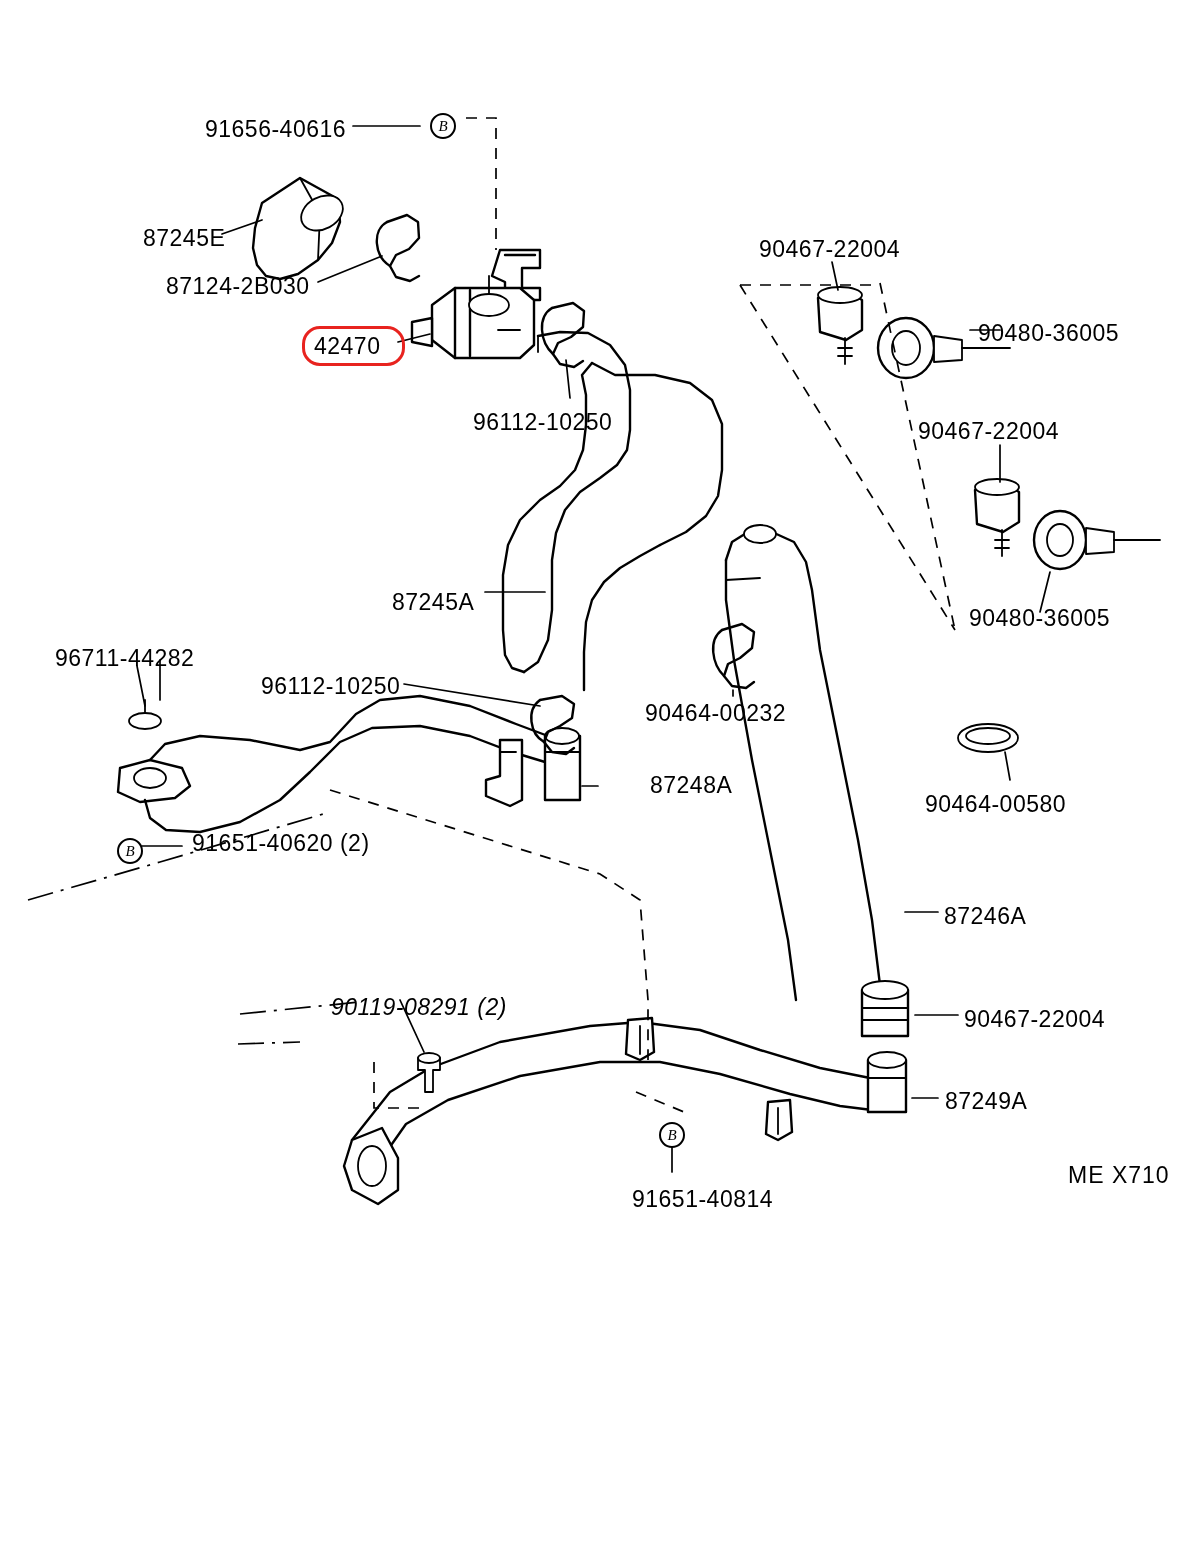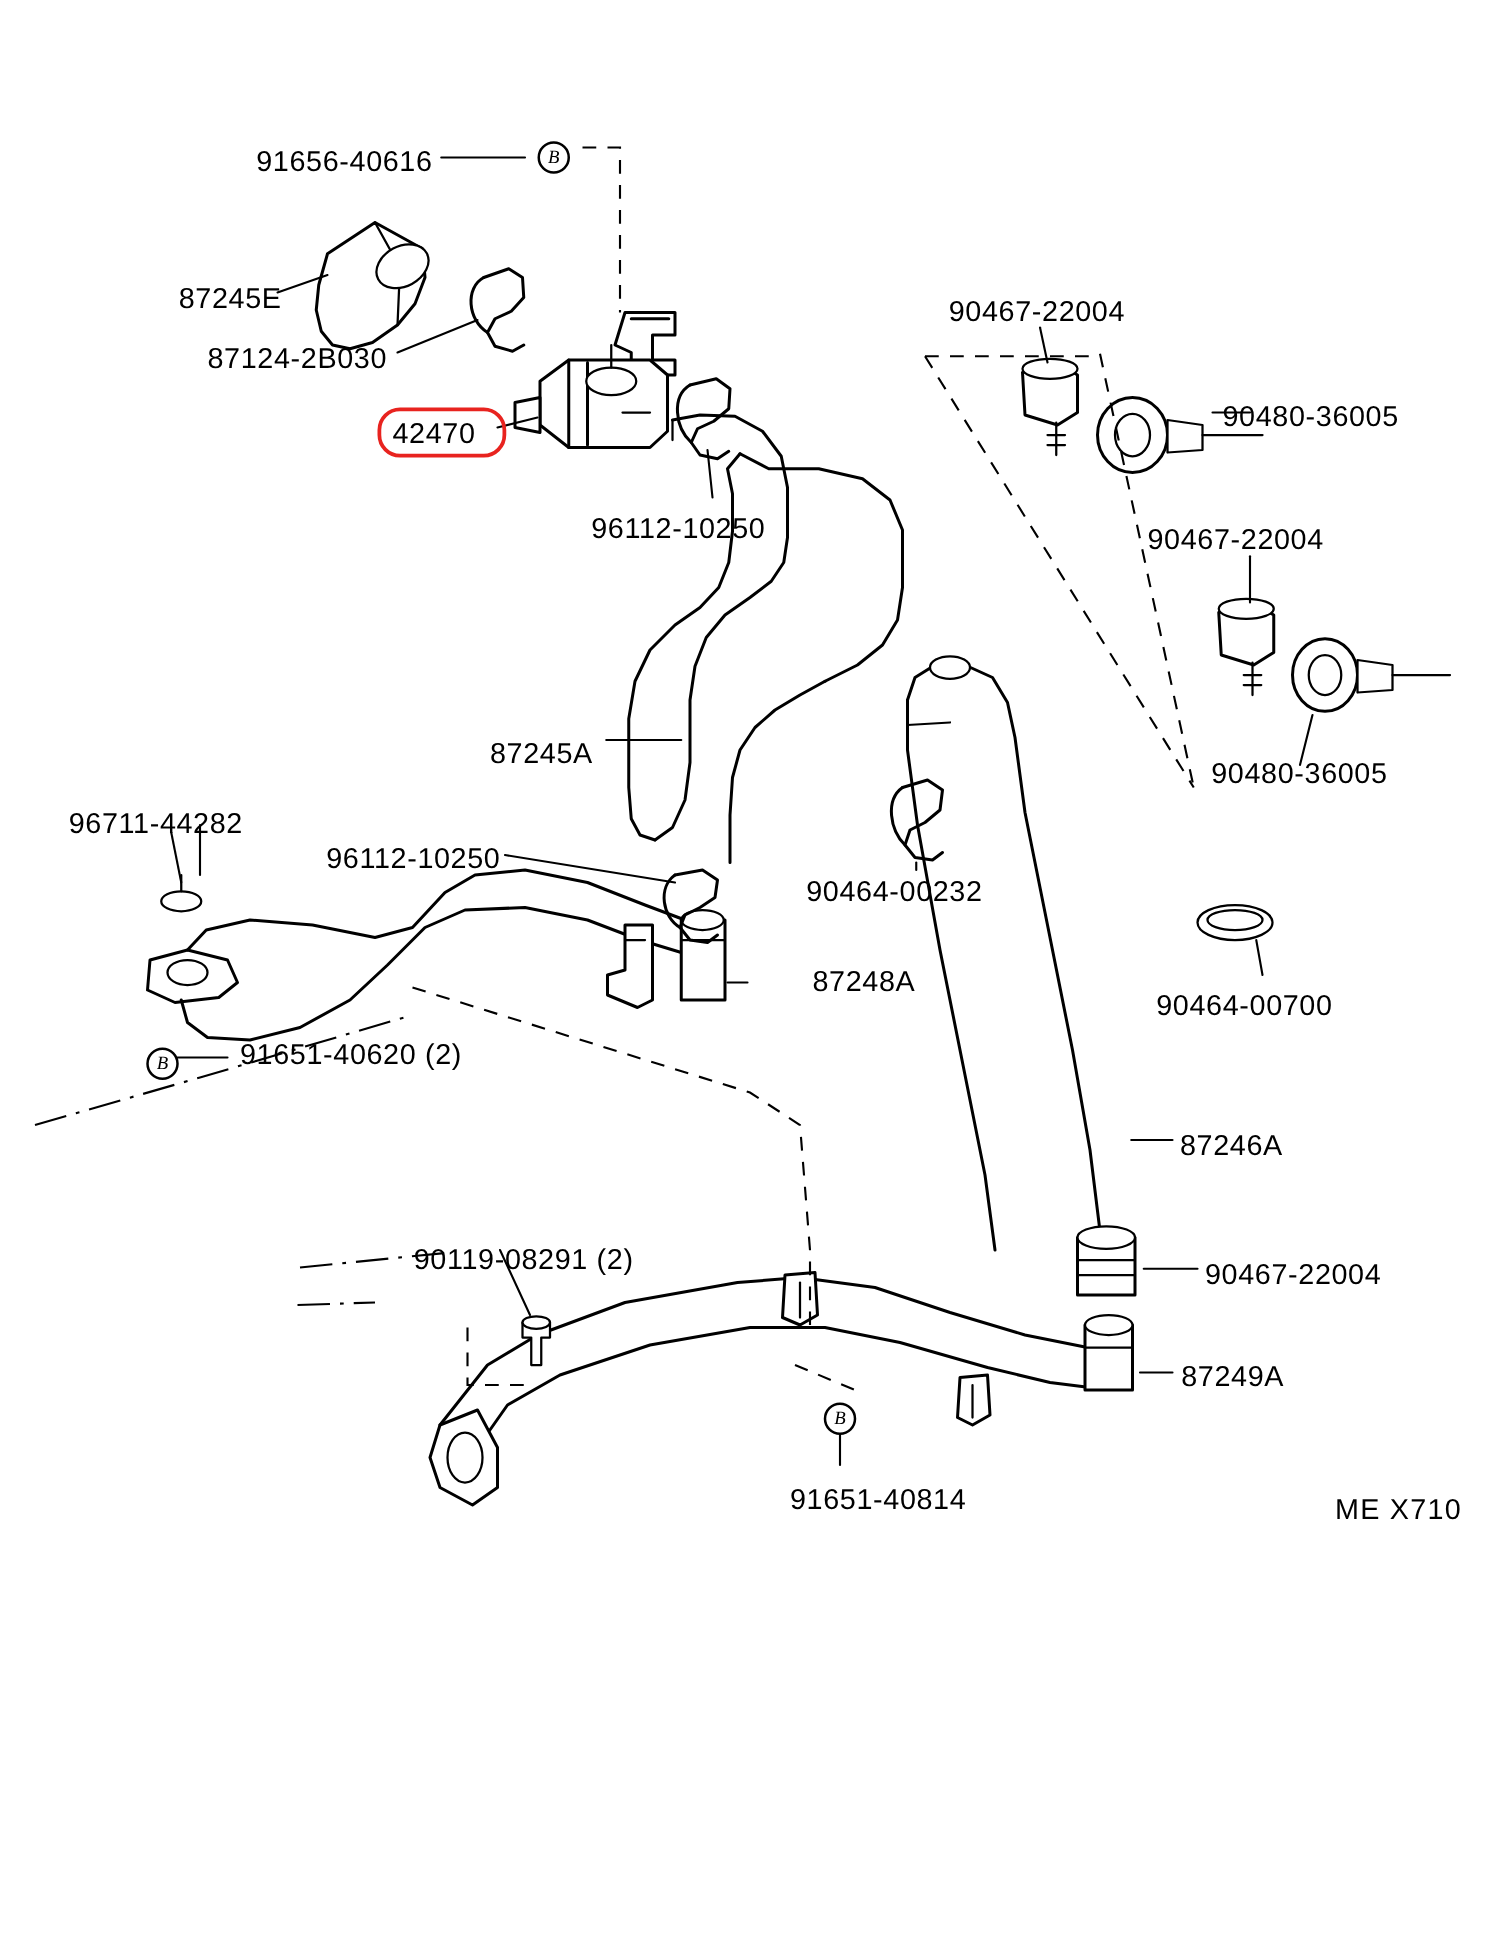--- a/index.html
+++ b/index.html
@@ -78,21 +78,20 @@
     color: #000000;
     white-space: nowrap;
   }
   .footer-code {
     position: absolute;
     font-family: "Liberation Sans", sans-serif;
     font-size: 23px;
     letter-spacing: 1px;
     color: #000000;
     white-space: nowrap;
-    margin-top: 32px;
   }
   .highlight-box {
     position: absolute;
     border: 3px solid #e8231f;
     border-radius: 18px;
     box-sizing: border-box;
     background: transparent;
   }
   .bolt-circle {
     position: absolute;
@@ -303,24 +302,24 @@
   <div class="label" style="left:473px; top:409px;">96112-10250</div>
   <div class="label" style="left:759px; top:236px;">90467-22004</div>
   <div class="label" style="left:978px; top:320px;">90480-36005</div>
   <div class="label" style="left:918px; top:418px;">90467-22004</div>
   <div class="label" style="left:969px; top:605px;">90480-36005</div>
   <div class="label" style="left:392px; top:589px;">87245A</div>
   <div class="label" style="left:55px; top:645px;">96711-44282</div>
   <div class="label" style="left:261px; top:673px;">96112-10250</div>
   <div class="label" style="left:645px; top:700px;">90464-00232</div>
   <div class="label" style="left:614px; top:772px;margin-left:36px;">87248A</div>
-  <div class="label" style="left:925px; top:791px;">90464-00700</div>
+  <div class="label" style="left:925px; top:791px;">90464-00580</div>
   <div class="label" style="left:192px; top:830px;">91651-40620 (2)</div>
   <div class="label" style="left:944px; top:903px;">87246A</div>
-  <div class="label" style="left:331px; top:994px;">90119-08291 (2)</div>
+  <div class="label" style="left:331px; top:994px;font-style:italic;">90119-08291 (2)</div>
   <div class="label" style="left:964px; top:1006px;">90467-22004</div>
   <div class="label" style="left:945px; top:1088px;">87249A</div>
   <div class="label" style="left:588px; top:1186px;margin-left:44px;">91651-40814</div>
 
   <div class="bolt-circle" style="left:430px; top:113px;">B</div>
   <div class="bolt-circle" style="left:117px; top:838px;">B</div>
   <div class="bolt-circle" style="left:659px; top:1122px;">B</div>
 
   <div class="highlight-box" style="left:302px; top:326px; width:103px; height:40px;"></div>
 

